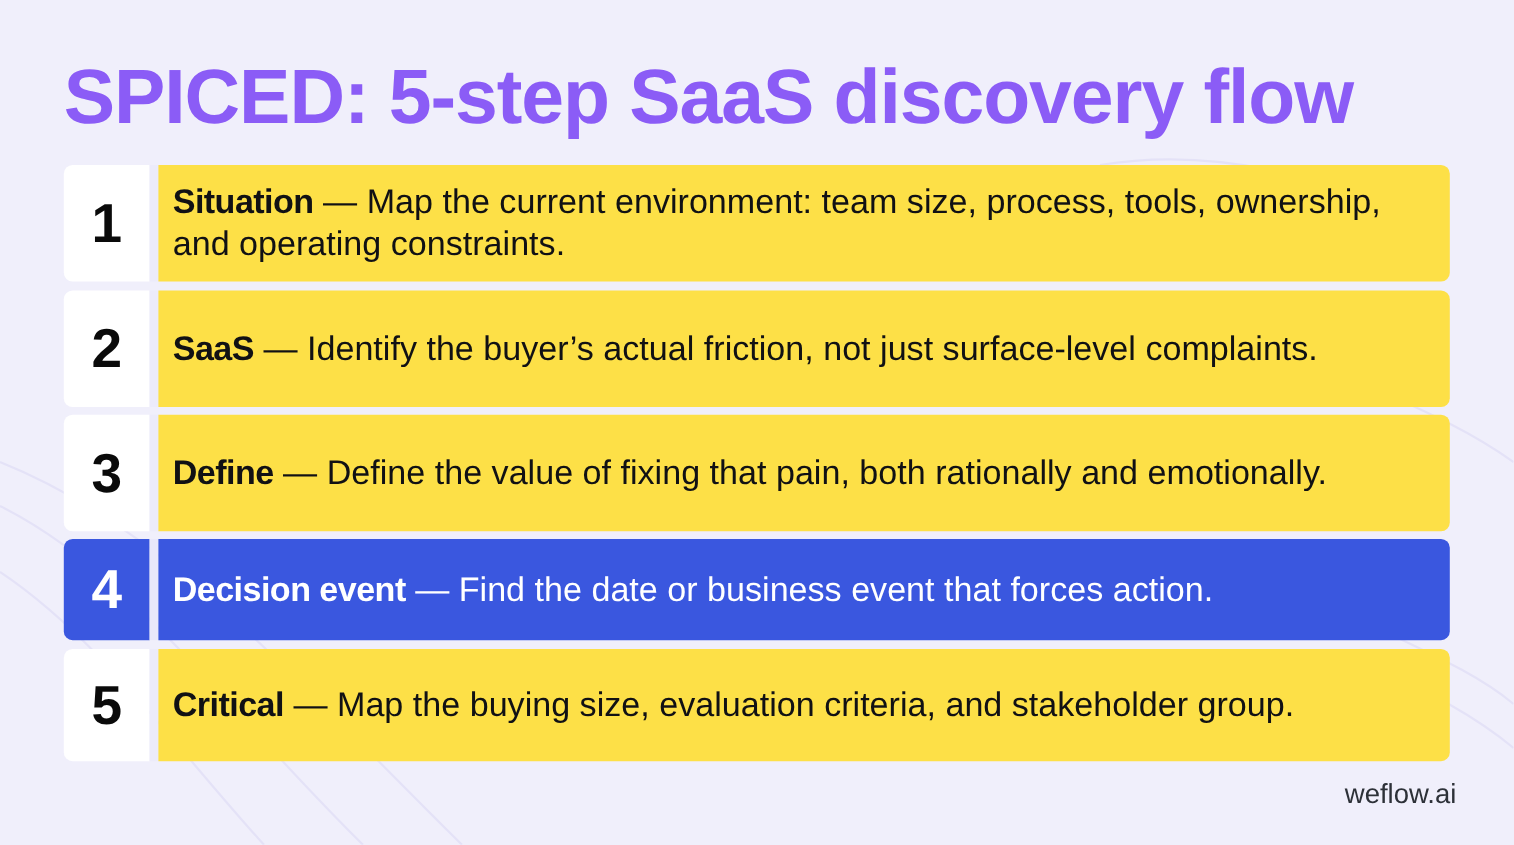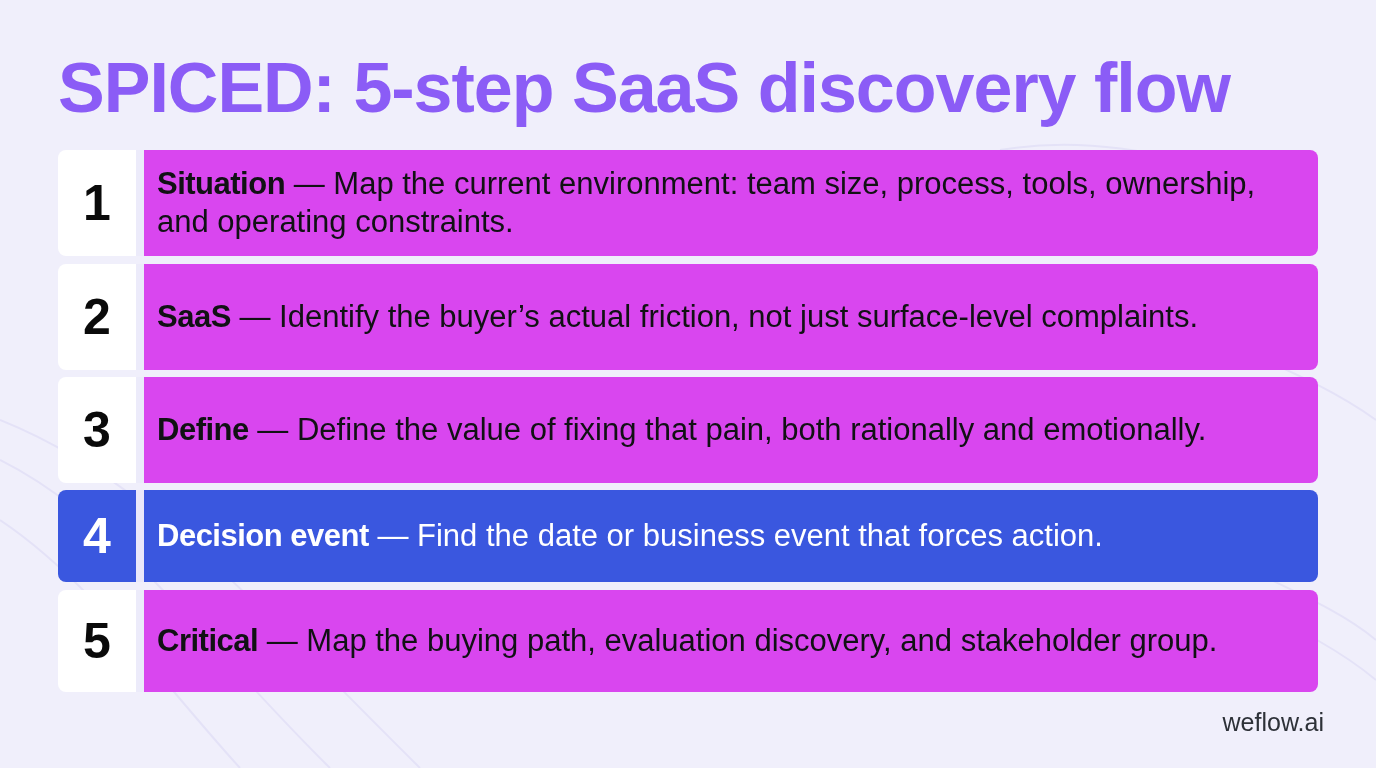--- a/index.html
+++ b/index.html
@@ -16,21 +16,21 @@
     line-height:96px; margin:0; color:#8b5cf6;
   }
   .row { position:absolute; left:58px; width:1260px; display:flex; }
   .num {
     width:78px; background:#ffffff; border-radius:8px 0 0 8px;
     display:flex; align-items:center; justify-content:center;
     font-size:50px; font-weight:700; color:#0a0a0a;
   }
   .gap { width:8px; }
   .txt {
-    flex:1; background:#d946ef; border-radius:0 8px 8px 0;
+    flex:1; background:#fde047; border-radius:0 8px 8px 0;
     display:flex; align-items:center; padding:0 30px 0 13px;
     font-size:31px; line-height:38px; color:#111114;
   }
   .txt b { font-weight:700; letter-spacing:-0.5px; }
   .row.active .num, .row.active .txt { background:#3a57df; color:#ffffff; }
   .row.active .gap { background:#e9e8fa; }
   .row .gap { background:#ecebfa; }
   .brand {
     position:absolute; right:52px; top:708px;
     font-size:25px; font-weight:400; color:#2d3138;
@@ -82,17 +82,17 @@
   <div class="gap"></div>
   <div class="txt">
     <span><b>Decision event</b><span> — </span><span>Find the date or business event that forces action.</span></span>
   </div>
 </div>
 
 <div class="row" style="top:590px;height:102px;">
   <div class="num">5</div>
   <div class="gap"></div>
   <div class="txt">
-    <span><b>Critical</b><span> — </span><span>Map the buying path, evaluation discovery, and stakeholder group.</span></span>
+    <span><b>Critical</b><span> — </span><span>Map the buying size, evaluation criteria, and stakeholder group.</span></span>
   </div>
 </div>
 
 <div class="brand">weflow.ai</div>
 
 </body></html>

